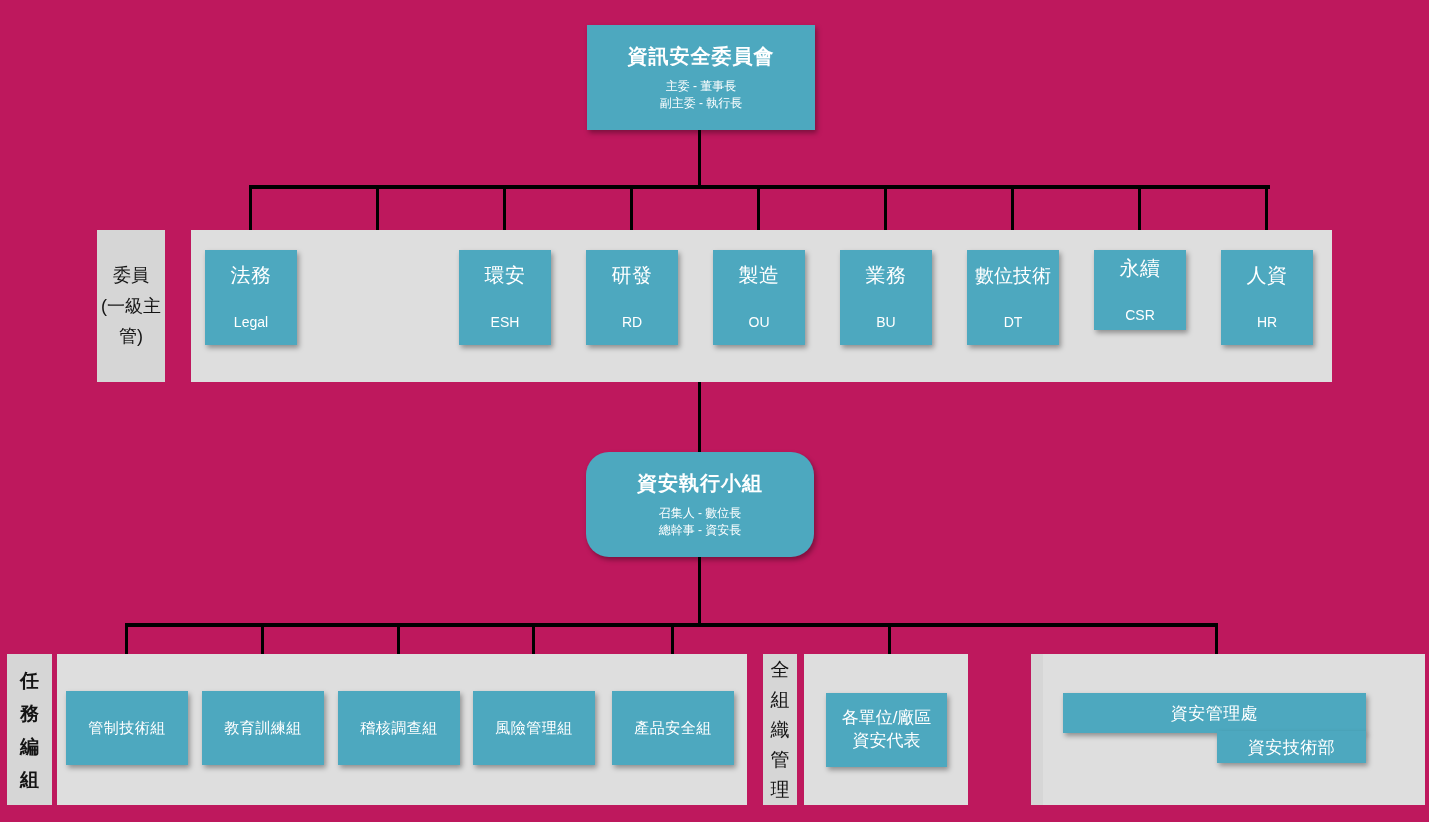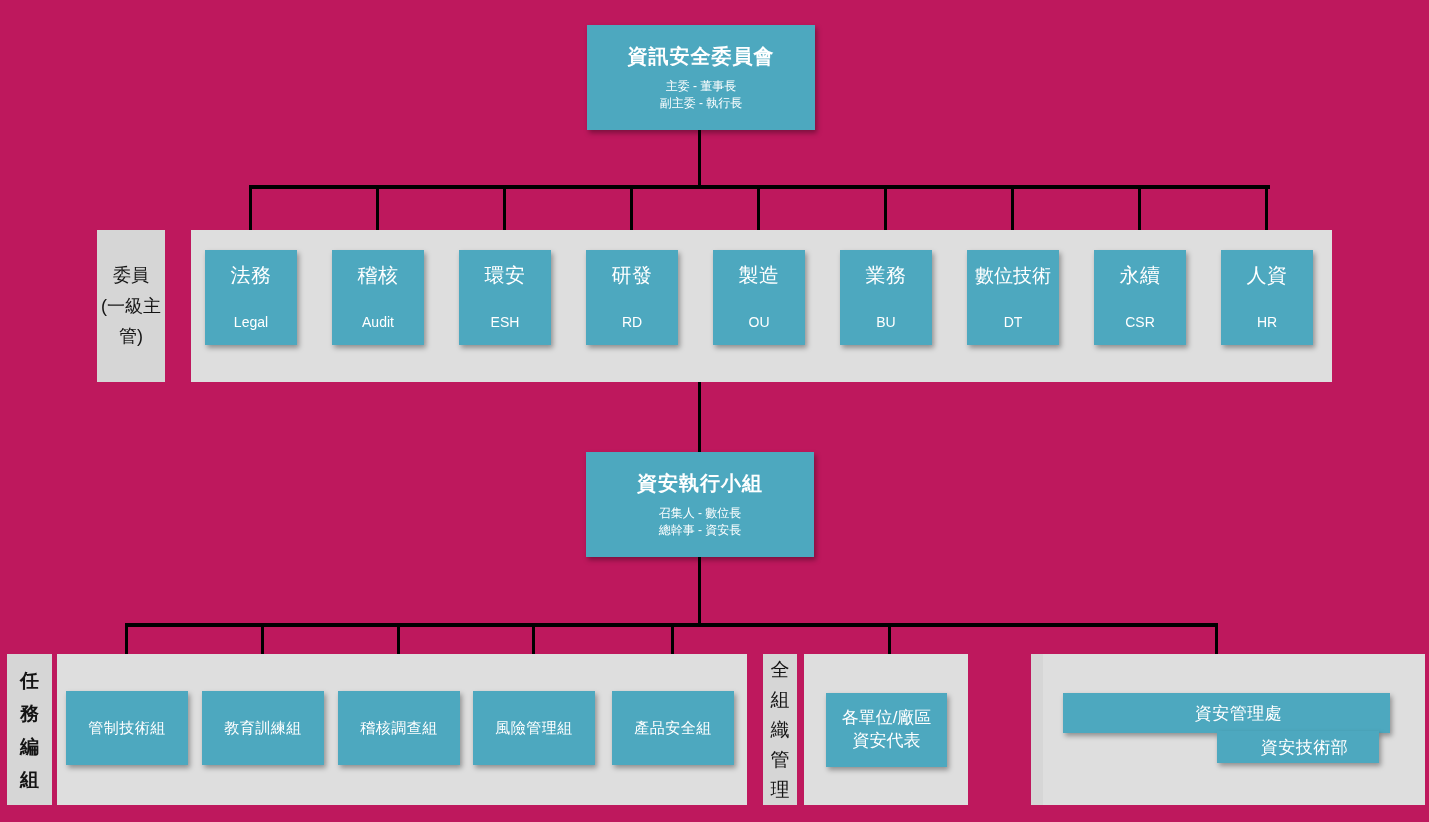--- a/index.html
+++ b/index.html
@@ -68,54 +68,50 @@
       <div>委員</div>
       <div>(一級主管)</div>
     </div>
   </div>
   <div class="band" style="left:191px; top:230px; width:1141px; height:152px;"></div>
 
   <div class="node member" style="left:205px; top:250px; width:92px; height:95px;">
     <div class="title-md">法務</div>
     <div class="sub-sm">Legal</div>
   </div>
-  <div class="node member" style="left:332px; top:250px; width:92px; height:95px;">
-    <div class="title-md">稽核</div>
-    <div class="sub-sm">Audit</div>
-  </div>
   <div class="node member" style="left:459px; top:250px; width:92px; height:95px;">
     <div class="title-md">環安</div>
     <div class="sub-sm">ESH</div>
   </div>
   <div class="node member" style="left:586px; top:250px; width:92px; height:95px;">
     <div class="title-md">研發</div>
     <div class="sub-sm">RD</div>
   </div>
   <div class="node member" style="left:713px; top:250px; width:92px; height:95px;">
     <div class="title-md">製造</div>
     <div class="sub-sm">OU</div>
   </div>
   <div class="node member" style="left:840px; top:250px; width:92px; height:95px;">
     <div class="title-md">業務</div>
     <div class="sub-sm">BU</div>
   </div>
   <div class="node member" style="left:967px; top:250px; width:92px; height:95px;">
     <div class="title-md" style="font-size:19px; letter-spacing:0;">數位技術</div>
     <div class="sub-sm">DT</div>
   </div>
-  <div class="node member" style="left:1094px; top:250px; width:92px; height:95px;">
+  <div class="node member" style="left:1094px; top:250px; width:92px; height:80px;">
     <div class="title-md">永續</div>
     <div class="sub-sm">CSR</div>
   </div>
   <div class="node member" style="left:1221px; top:250px; width:92px; height:95px;">
     <div class="title-md">人資</div>
     <div class="sub-sm">HR</div>
   </div>
 
-  <div class="node" style="left:586px; top:452px; width:228px; height:105px;">
+  <div class="node" style="left:586px; top:452px; width:228px; height:105px;border-radius:23px;">
     <div class="title-lg">資安執行小組</div>
     <div class="sub-sm">召集人 - 數位長</div>
     <div class="sub-sm">總幹事 - 資安長</div>
   </div>
 
   <div class="labelbox" style="left:7px; top:654px; width:45px; height:151px;font-weight:bold;">
     <div class="vtext" style="line-height:33px;">任務編組</div>
   </div>
   <div class="band" style="left:57px; top:654px; width:690px; height:151px;"></div>
 
@@ -143,20 +139,20 @@
   <div class="node two-line" style="left:826px; top:693px; width:121px; height:74px;">
     <div>各單位/廠區</div>
     <div>資安代表</div>
   </div>
 
   <div class="labelbox" style="left:993px; top:654px; width:44px; height:151px;margin-left:38px;">
     <div class="vtext" style="line-height:25px;">資安專責單位</div>
   </div>
   <div class="band" style="left:1043px; top:654px; width:382px; height:151px;"></div>
 
-  <div class="node dept-node" style="left:1063px; top:693px; width:303px; height:40px;padding-left:24px;">
+  <div class="node dept-node" style="left:1063px; top:693px; width:303px; height:40px;">
     <div>資安管理處</div>
   </div>
-  <div class="node dept-node" style="left:1217px; top:731px; width:149px; height:32px;padding-left:13px;">
+  <div class="node dept-node" style="left:1217px; top:731px; width:149px; height:32px;">
     <div>資安技術部</div>
   </div>
 
 </div>
 
 </body></html>

